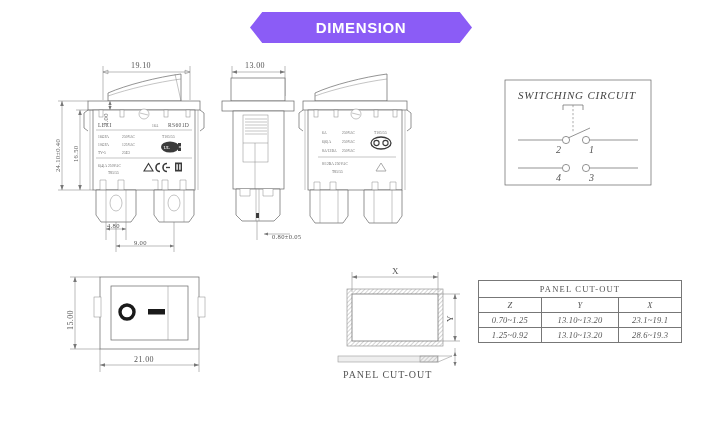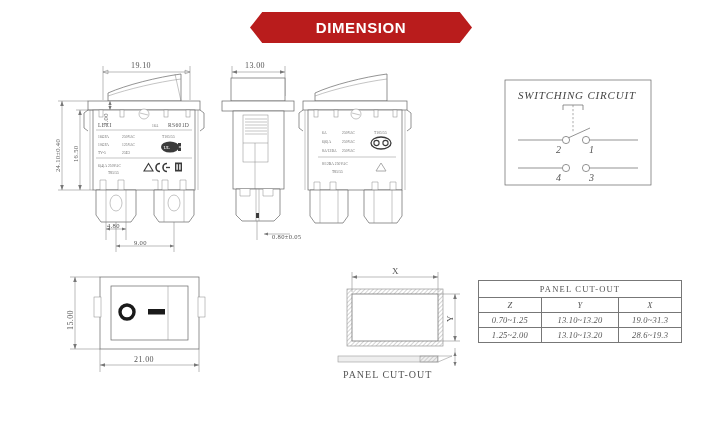--- a/index.html
+++ b/index.html
@@ -20,21 +20,21 @@
   .banner-wrap {
     position: absolute;
     left: 250px;
     top: 12px;
     width: 222px;
     height: 31px;
   }
   .banner {
     width: 100%;
     height: 100%;
-    background: #b91c1c;
+    background: #8b5cf6;
     -webkit-clip-path: polygon(0% 50%, 5.5% 0%, 94.5% 0%, 100% 50%, 94.5% 100%, 5.5% 100%);
     clip-path: polygon(0% 50%, 5.5% 0%, 94.5% 0%, 100% 50%, 94.5% 100%, 5.5% 100%);
     display: flex;
     align-items: center;
     justify-content: center;
   }
   .banner-text {
     color: #ffffff;
     font-family: "Liberation Sans", sans-serif;
     font-size: 15px;
@@ -449,21 +449,21 @@
       <td class="cap" colspan="3">PANEL  CUT-OUT</td>
     </tr>
     <tr>
       <td class="hdr">Z</td>
       <td class="hdr">Y</td>
       <td class="hdr">X</td>
     </tr>
     <tr>
       <td class="val">0.70~1.25</td>
       <td class="val">13.10~13.20</td>
-      <td class="val">19.0~31.3</td>
+      <td class="val">23.1~19.1</td>
     </tr>
     <tr>
-      <td class="val">1.25~2.00</td>
+      <td class="val">1.25~0.92</td>
       <td class="val">13.10~13.20</td>
       <td class="val">28.6~19.3</td>
     </tr>
   </tbody>
 </table>
 
 </body></html>

